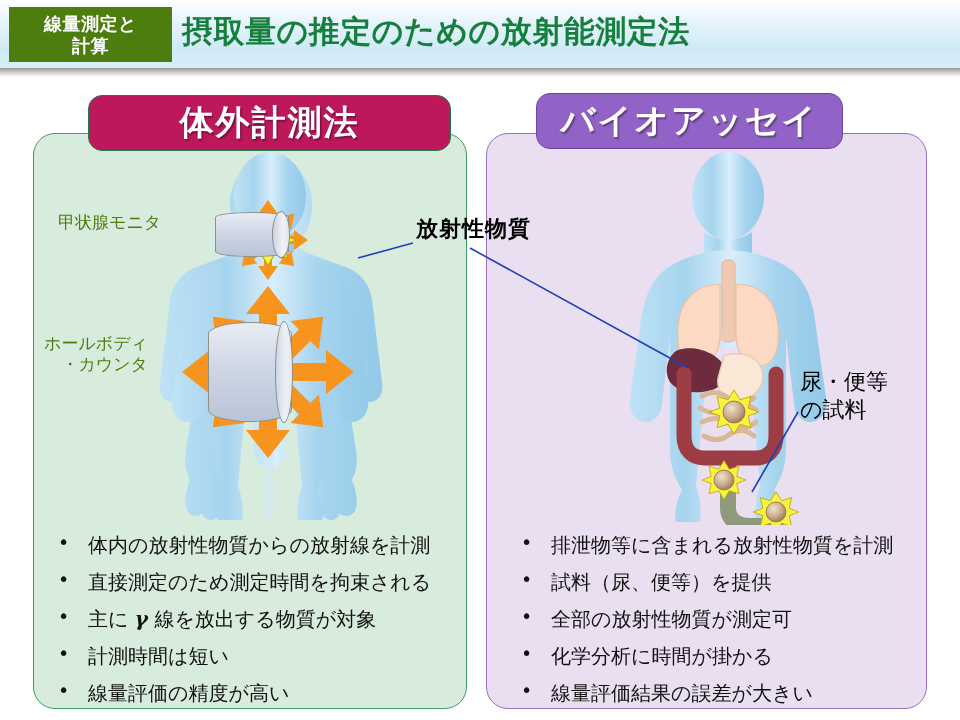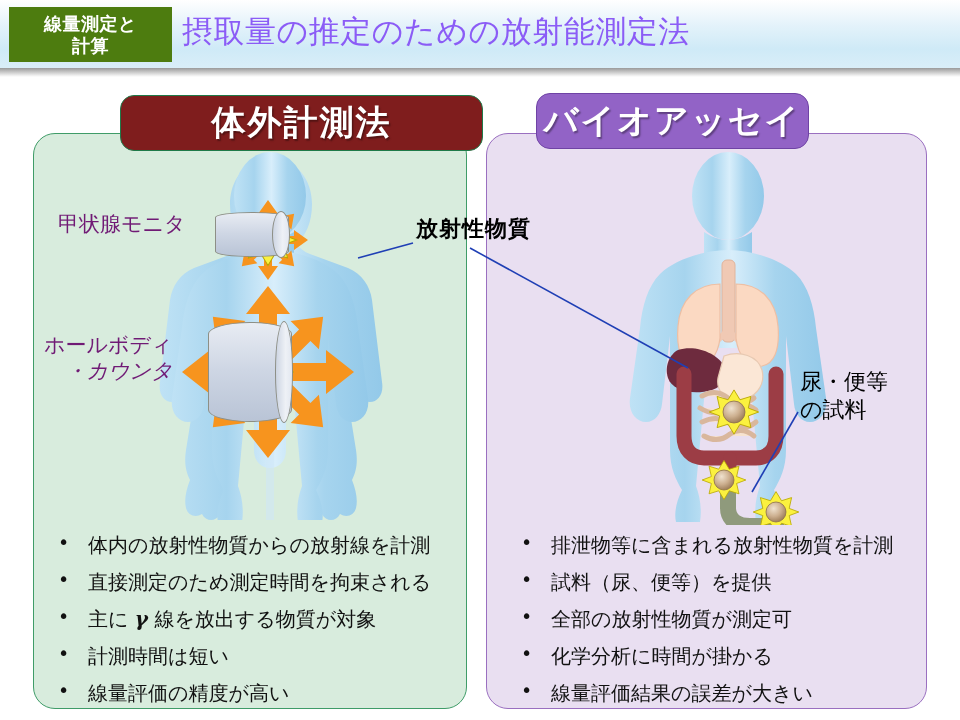--- a/index.html
+++ b/index.html
@@ -22,21 +22,21 @@
   }
   .kicker-badge{
     position:absolute;left:9px;top:7px;width:163px;height:55px;
     background:#4d7c0f;
     display:flex;flex-direction:column;align-items:center;justify-content:center;
     color:#ffffff;font-weight:bold;font-size:18px;line-height:1.22;
     letter-spacing:.5px;text-align:center;
   }
   .slide-title{
     position:absolute;left:182px;top:11px;
-    font-size:31px;font-weight:normal;color:#8b5cf6;letter-spacing:.5px;
+    font-size:31px;font-weight:bold;color:#15803d;letter-spacing:.5px;
     white-space:nowrap;
   }
 
   
   .panel{position:absolute;border-radius:22px;box-sizing:border-box;}
   .panel-left{
     left:33px;top:133px;width:434px;height:576px;
     background:#d8ecdd;border:1.6px solid #3f9c68;
   }
   .panel-right{
@@ -45,32 +45,32 @@
   }
   .panel-head{
     position:absolute;height:56px;border-radius:14px;
     display:flex;align-items:center;justify-content:center;
     color:#ffffff;font-weight:bold;font-size:34px;letter-spacing:2px;
     text-shadow:1.5px 1.5px 1.5px rgba(0,0,0,.35);
     box-sizing:border-box;
   }
   .panel-head-left{
     left:88px;top:95px;width:363px;
-    background:#7f1d1d;border:1.5px solid #1f7a49;margin-left:32px;
+    background:#be185d;border:1.5px solid #1f7a49;
   }
   .panel-head-right{
-    left:536px;top:93px;width:273px;
+    left:536px;top:93px;width:307px;
     background:#9263c6;border:1.5px solid #6f43a5;
   }
 
   
-  .dev-label{position:absolute;color:#701a75;font-size:21px;line-height:1.22;white-space:nowrap;}
+  .dev-label{position:absolute;color:#4d7c0f;font-size:17px;line-height:1.22;white-space:nowrap;}
   .dev-thyroid{left:58px;top:212px;}
   .dev-wbc{left:44px;top:333px;text-align:right;}
-  .dev-wbc .l2{display:block;padding-left:14px;font-style:italic;}
+  .dev-wbc .l2{display:block;padding-left:14px;}
 
   .cyl{position:absolute;}
   .cyl-body{
     position:absolute;left:0;top:0;width:100%;height:100%;
     background:linear-gradient(180deg,#e8ecf3 0%,#ced6e4 48%,#b9c4d6 100%);
     border:1.5px solid #8d8f86;border-radius:50% / 12%;
     box-sizing:border-box;
   }
   .cyl-cap{
     position:absolute;right:-1px;top:-1px;height:calc(100% + 2px);width:26%;

